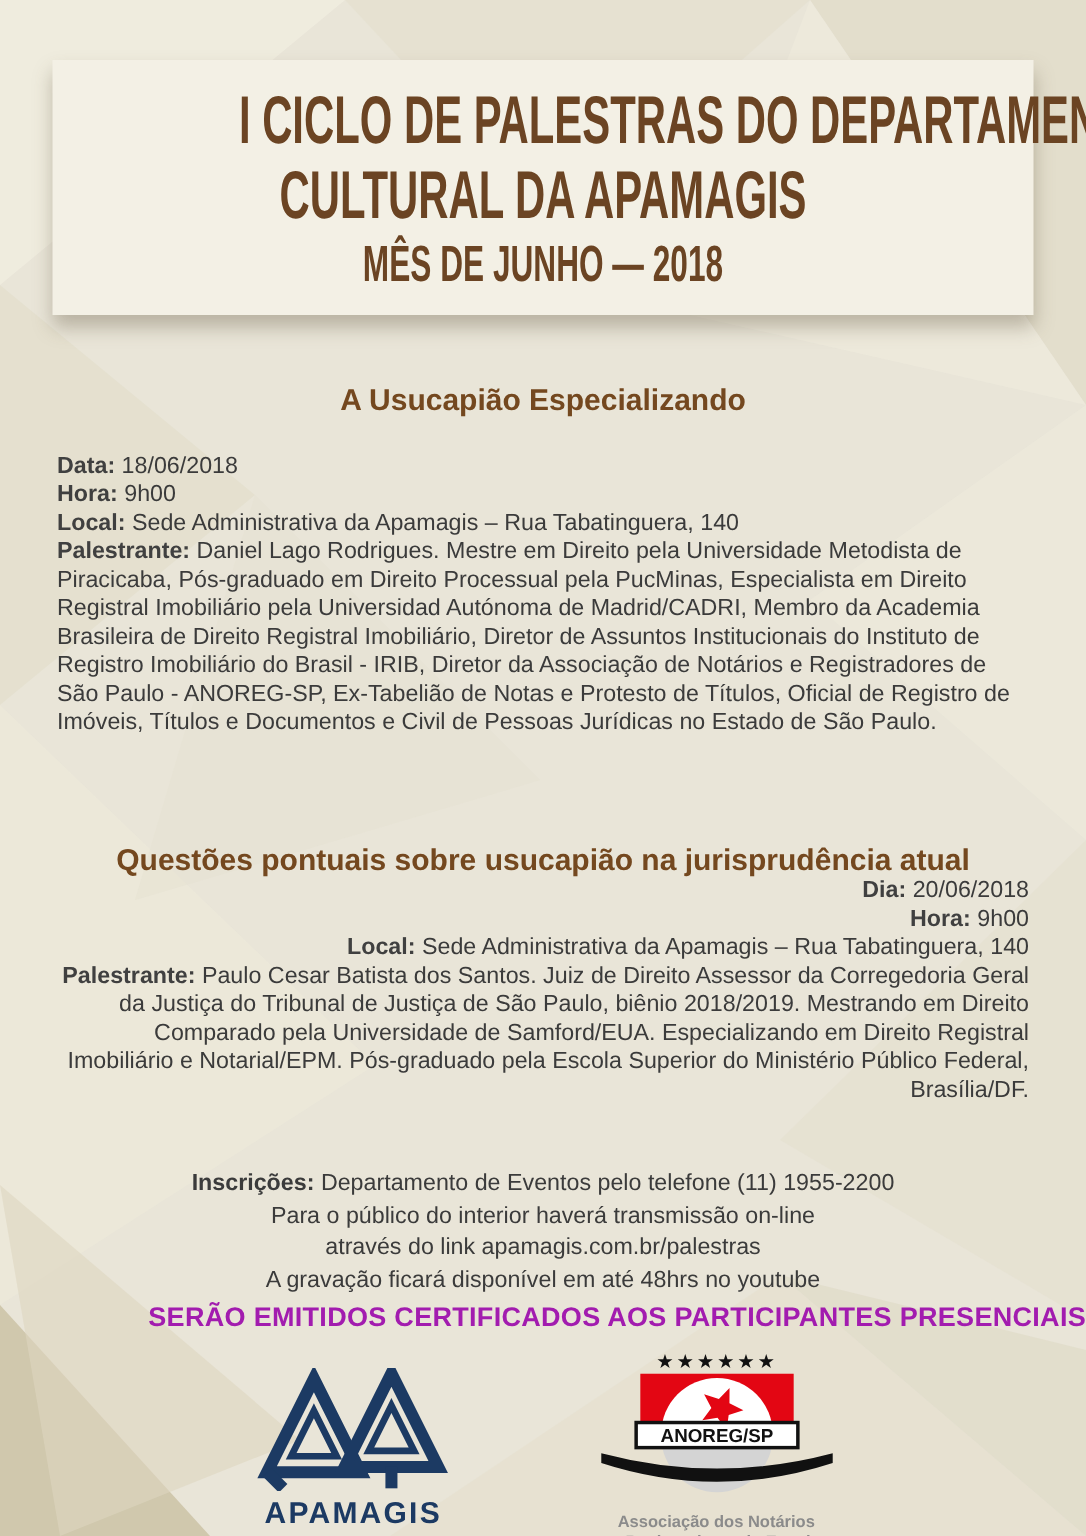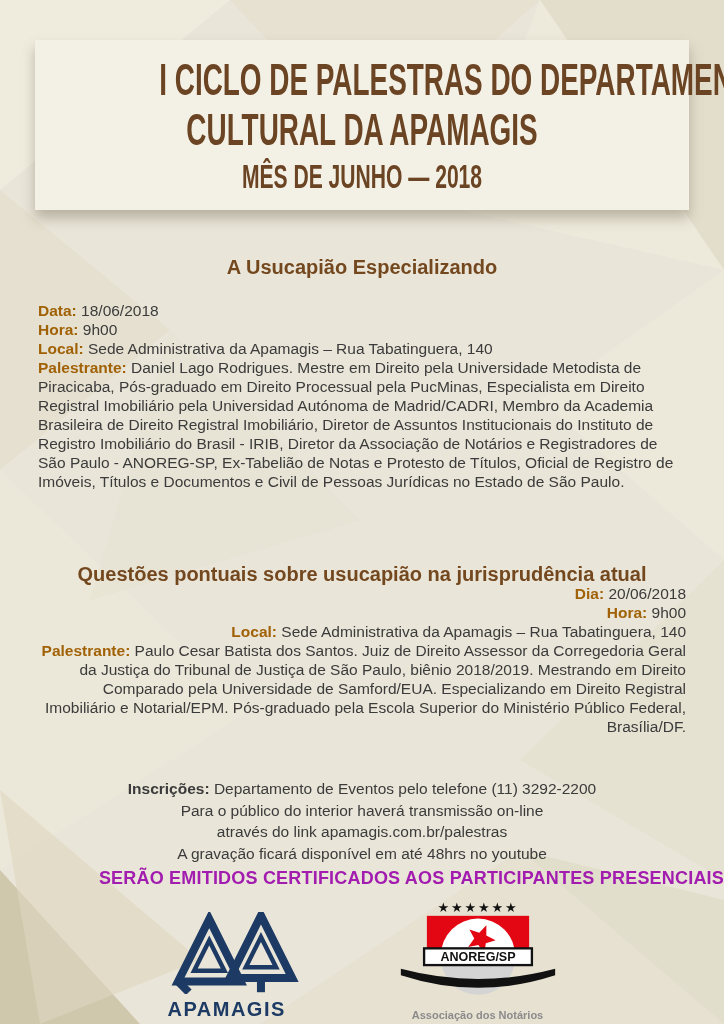--- a/index.html
+++ b/index.html
@@ -63,21 +63,21 @@
   .section-body {
     left: 38px; width: 648px;
     font-size: 15.5px;
     line-height: 19px;
     color: #3b3b3b;
     text-align: left;
   }
   .section1-body { top: 301px; }
   .section2-body { top: 584px; text-align: right; }
   .section-body p { margin: 0; }
-  .section-body b { color: #a16207; }
+  .section-body b { color: #404040; }
 
   
   .inscriptions {
     left: 0; top: 778px; width: 724px;
     text-align: center;
     font-size: 15.5px;
     line-height: 21.5px;
     color: #3b3b3b;
   }
 
@@ -92,21 +92,21 @@
 
   
   .footer-logos {
     left: 0; top: 900px; width: 724px;
     display: flex;
     justify-content: center;
     align-items: flex-start;
     gap: 95px;
   }
   .apamagis-block {
-    display: flex; flex-direction: column; 
+    display: flex; flex-direction: column; align-items: center;
     padding-top: 12px;
   }
   .apamagis-label {
     margin-top: 4px;
     font-size: 20px;
     font-weight: bold;
     letter-spacing: 1.5px;
     color: #1c3a63;
   }
   .anoreg-block {
@@ -186,21 +186,21 @@
     </p>
     <p>
       <b>Palestrante:</b>
       <span>Paulo Cesar Batista dos Santos. Juiz de Direito Assessor da Corregedoria Geral da Justiça do Tribunal de Justiça de São Paulo, biênio 2018/2019. Mestrando em Direito Comparado pela Universidade de Samford/EUA. Especializando em Direito Registral Imobiliário e Notarial/EPM. Pós-graduado pela Escola Superior do Ministério Público Federal, Brasília/DF.</span>
     </p>
   </div>
 
   <div class="layer inscriptions">
     <div>
       <b>Inscrições:</b>
-      <span>Departamento de Eventos pelo telefone (11) 3292-2200</span>
+      <span>Departamento de Eventos pelo telefone (11) 1955-2200</span>
     </div>
     <div>Para o público do interior haverá transmissão on-line</div>
     <div>através do link apamagis.com.br/palestras</div>
     <div>A gravação ficará disponível em até 48hrs no youtube</div>
   </div>
 
   <div class="layer certificates">SERÃO EMITIDOS CERTIFICADOS AOS PARTICIPANTES PRESENCIAIS</div>
 
   <div class="layer footer-logos">
 

